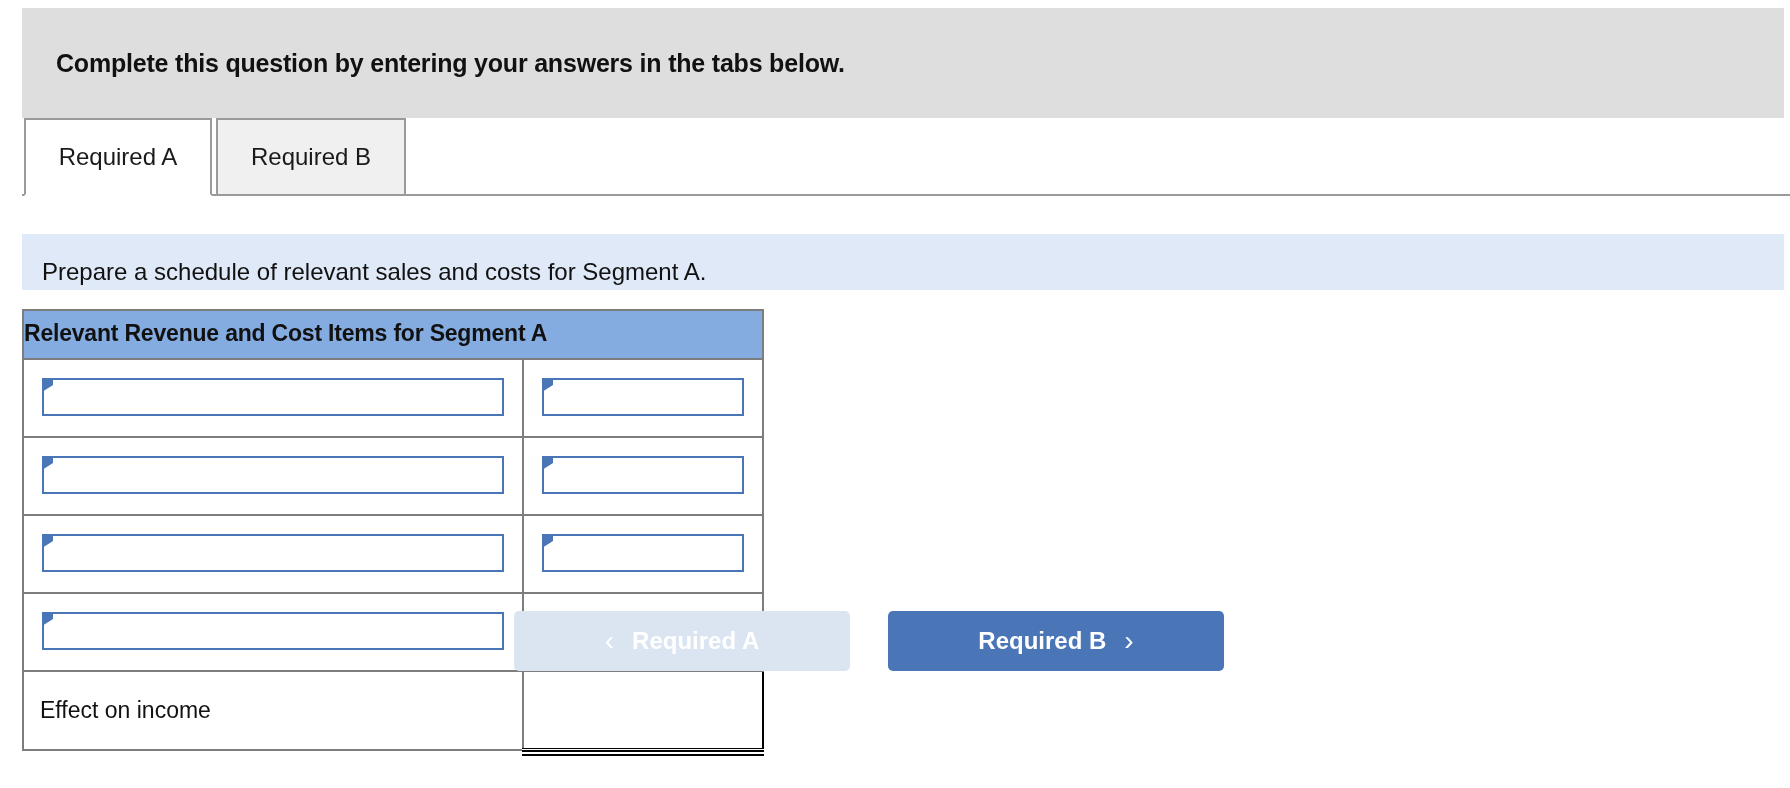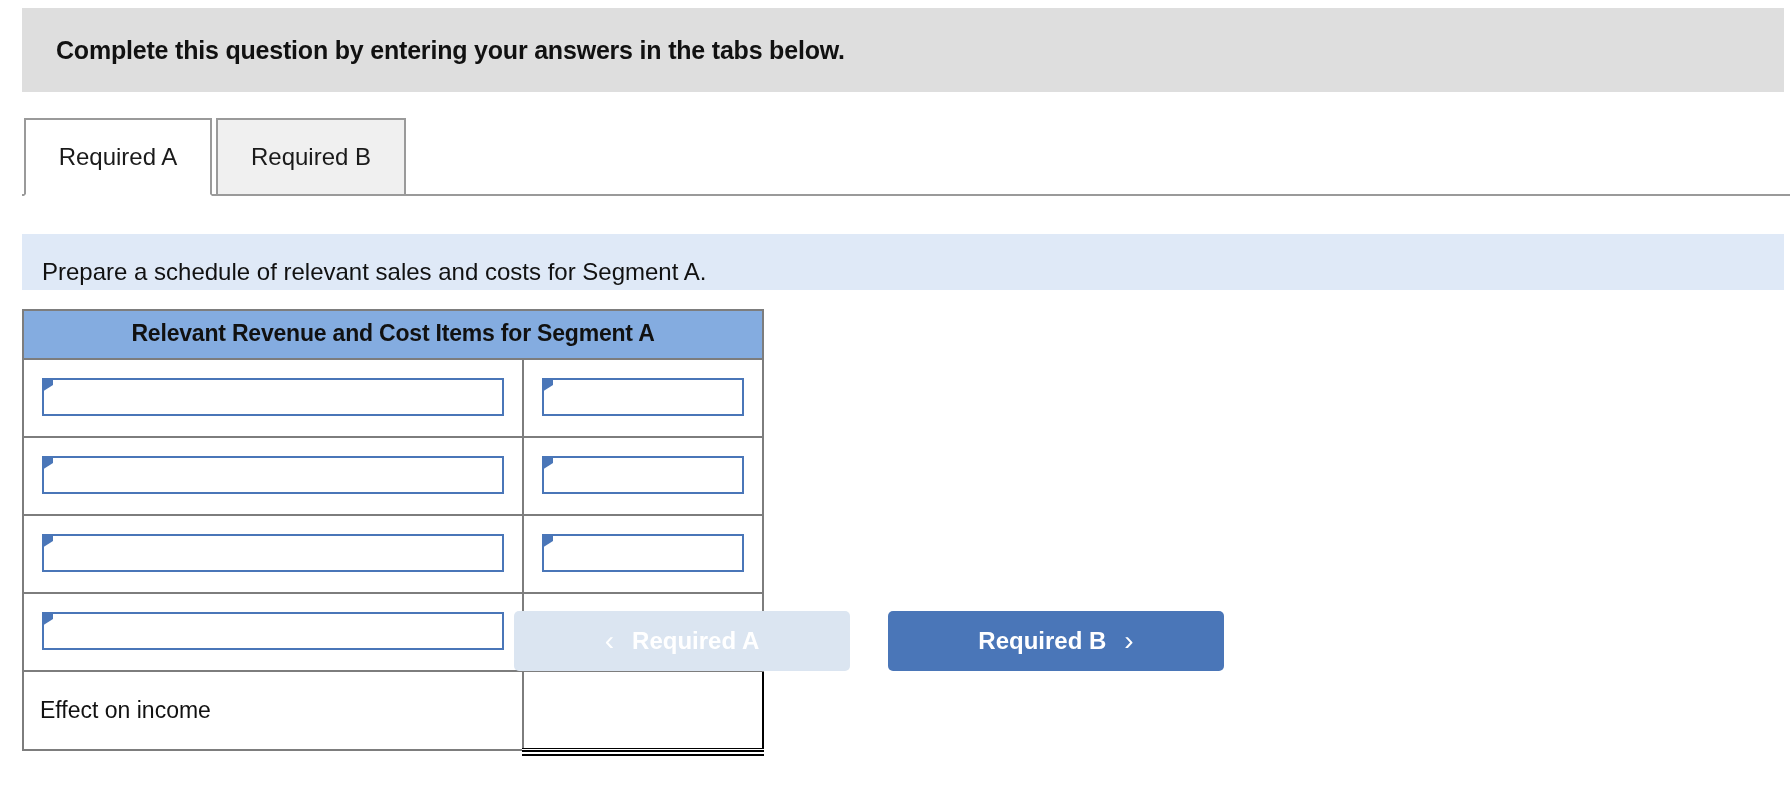--- a/index.html
+++ b/index.html
@@ -15,21 +15,21 @@
     overflow: hidden;
     position: relative;
   }
 
   
   .banner {
     position: absolute;
     left: 22px;
     top: 8px;
     width: 1762px;
-    height: 84px;
+    height: 110px;
     background: #dedede;
     display: flex;
     align-items: center;
     box-sizing: border-box;
   }
   .banner-text {
     font-size: 25px;
     font-weight: bold;
     color: #111111;
     padding-left: 34px;
@@ -113,21 +113,21 @@
   }
   .sched-table col.c-label { width: 500px; }
   .sched-table col.c-amount { width: 240px; }
 
   .sched-head th {
     background: #84ace0;
     border: 2px solid #7d7d7d;
     font-size: 23px;
     font-weight: bold;
     color: #111111;
-    text-align: center;
+    text-align: left;
     padding: 9px 0 11px 0;
     letter-spacing: -0.2px;
   }
 
   .sched-table td {
     border: 2px solid #7d7d7d;
     padding: 16px;
     height: 44px;
     background: #ffffff;
     vertical-align: middle;

